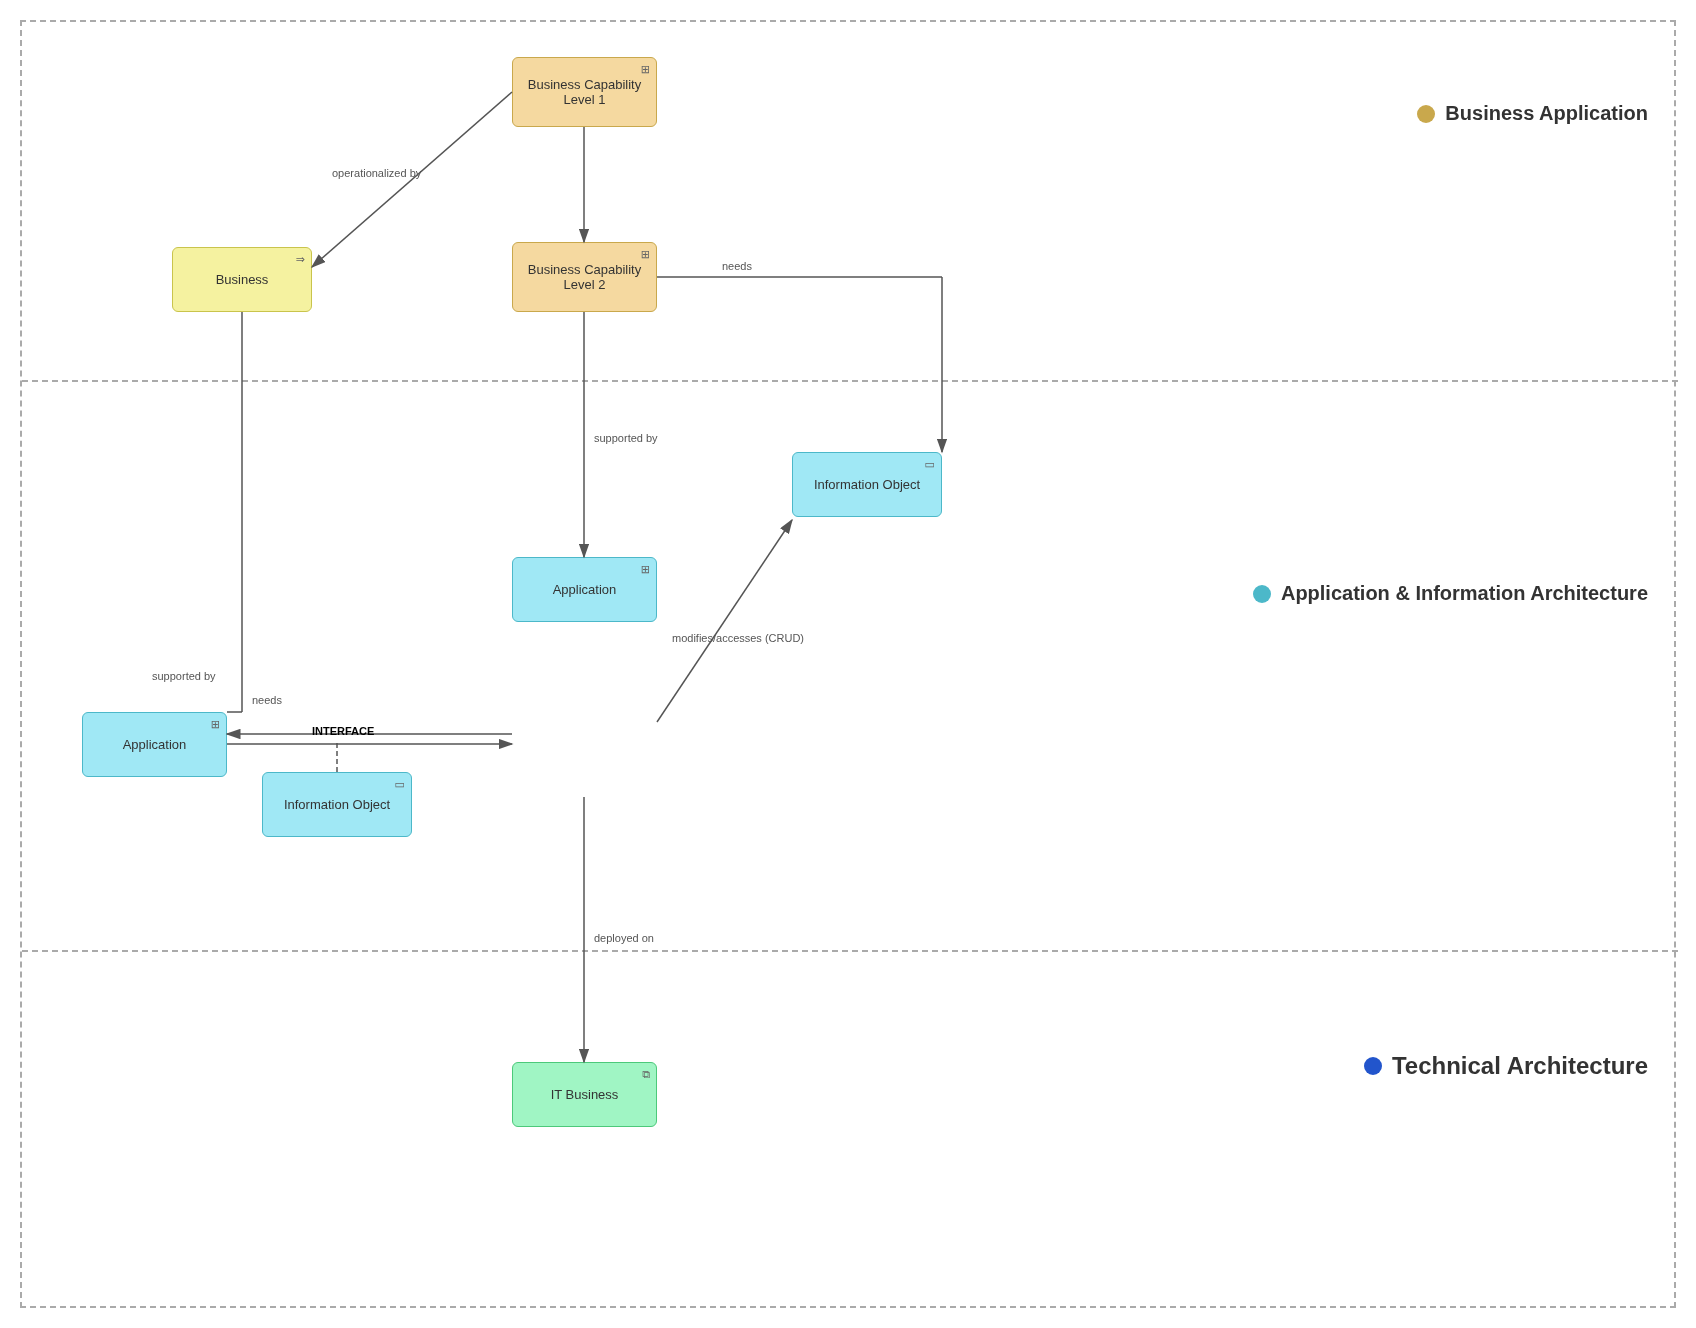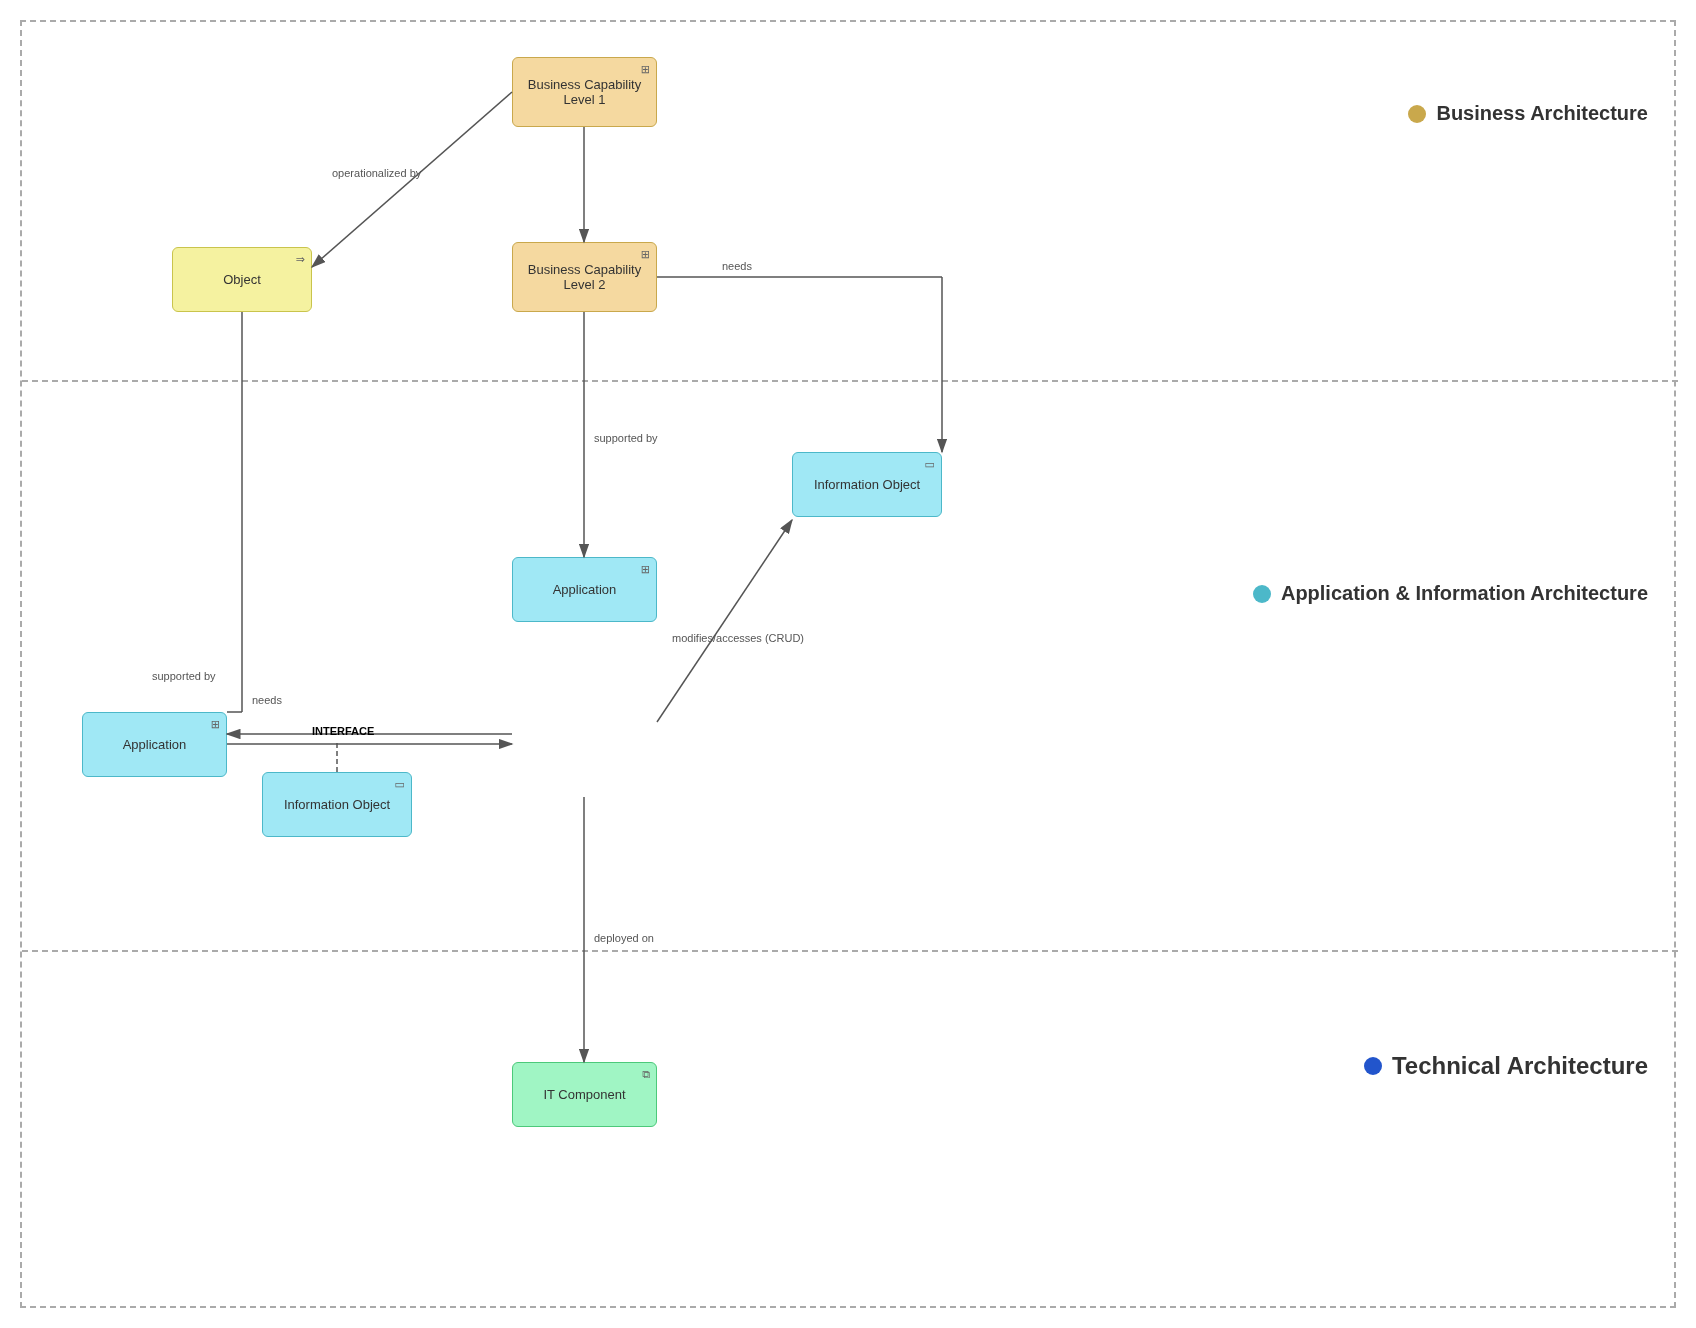--- a/index.html
+++ b/index.html
@@ -153,33 +153,33 @@
   <div class="section-business">
 
     <div class="node node-capability" style="width:145px; height:70px; left:490px; top:35px;">
       <span class="node-icon">⊞</span>
       <span style="white-space:pre-line; font-size:13px;">Business Capability
 Level 1</span>
     </div>
 
     <div class="node node-process" style="width:140px; height:65px; left:150px; top:225px;">
       <span class="node-icon">⇒</span>
-      <span>Object</span>
+      <span>Business</span>
     </div>
 
     <div class="node node-capability" style="width:145px; height:70px; left:490px; top:220px;">
       <span class="node-icon">⊞</span>
       <span style="white-space:pre-line; font-size:13px;">Business Capability
 Level 2</span>
     </div>
 
     <div class="legend" style="top: 80px;">
       <div class="legend-item">
         <div class="legend-dot legend-business"></div>
-        <span style="font-size:20px; font-weight:bold;">Business Architecture</span>
+        <span style="font-size:20px; font-weight:bold;">Business Application</span>
       </div>
     </div>
 
   </div>
 
   <div class="section-appinfo">
 
     <div class="node node-application" style="width:145px; height:65px; left:490px; top:175px;">
       <span class="node-icon">⊞</span>
       <span>Application</span>
@@ -206,21 +206,21 @@
         <span style="font-size:20px; font-weight:bold;">Application &amp; Information Architecture</span>
       </div>
     </div>
 
   </div>
 
   <div class="section-tech">
 
     <div class="node node-itcomponent" style="width:145px; height:65px; left:490px; top:110px;">
       <span class="node-icon">⧉</span>
-      <span>IT Component</span>
+      <span>IT Business</span>
     </div>
 
     <div class="legend" style="top: 100px;">
       <div class="legend-item">
         <div class="legend-dot legend-tech"></div>
         <span style="font-size:24px; font-weight:bold;">Technical Architecture</span>
       </div>
     </div>
 
   </div>

